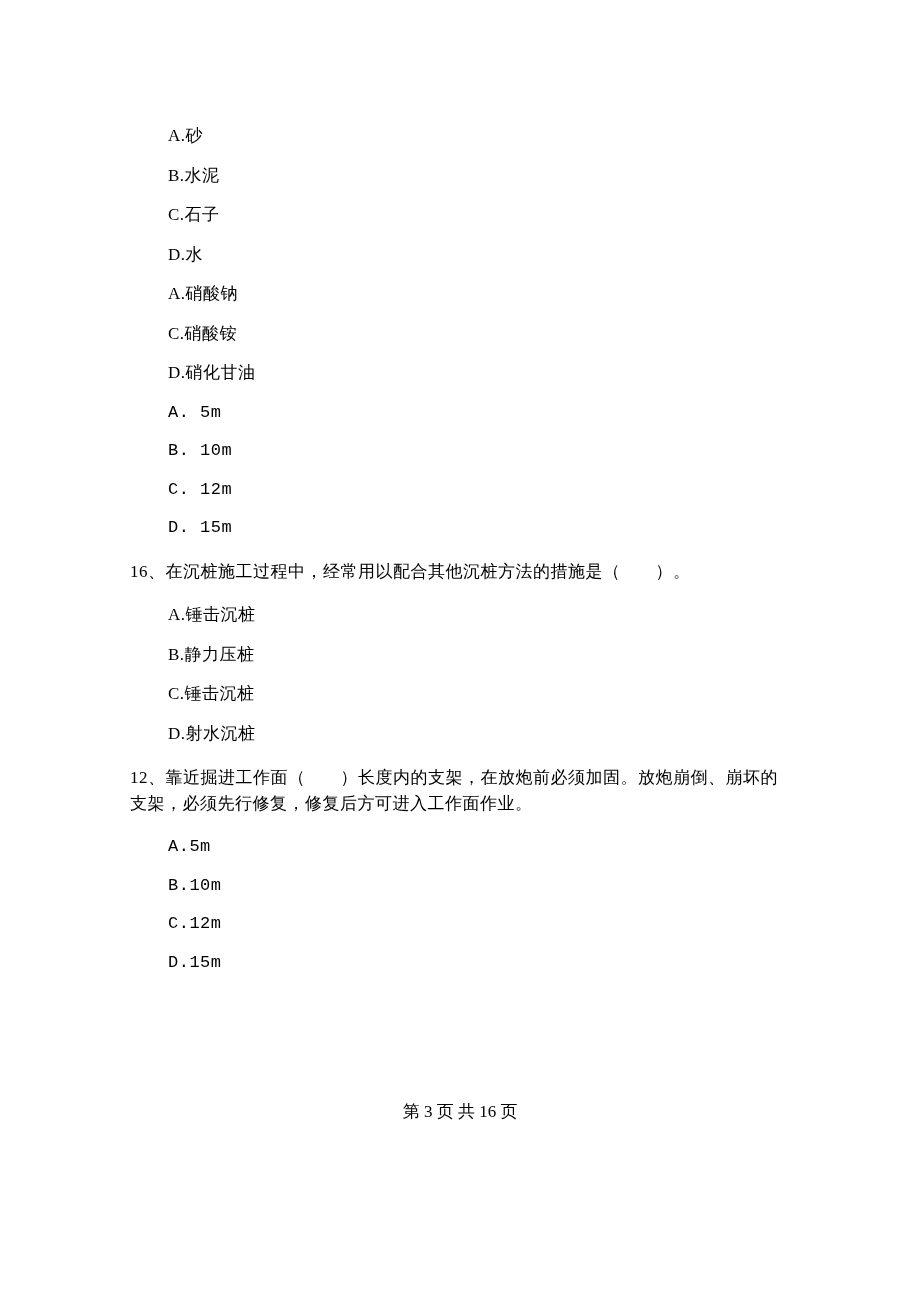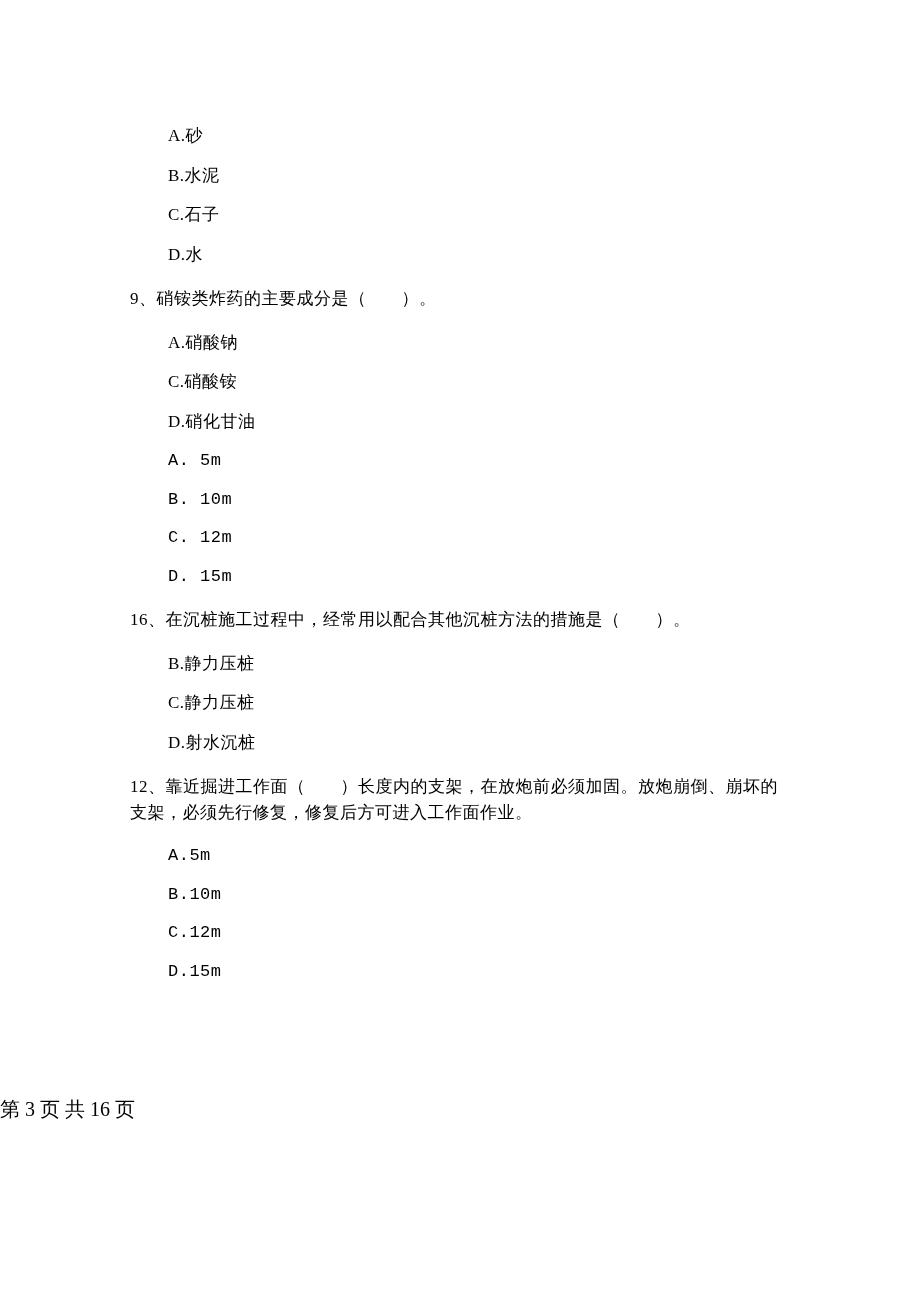--- a/index.html
+++ b/index.html
@@ -30,47 +30,48 @@
   .question {
     margin: 18px 0 18px 0;
     font-family: "SimSun", "宋体", serif;
     letter-spacing: 0.5px;
   }
   .footer {
     position: absolute;
     bottom: 30px;
     left: 0;
     width: 920px;
-    font-size: 20px;
+    text-align: center;
+    font-size: 17px;
     font-family: "SimSun", "宋体", serif;
   }
 </style>
 </head>
 <body>
 
 <div class="page">
 
   <div class="option"><span class="cjk">A.砂</span></div>
   <div class="option"><span class="cjk">B.水泥</span></div>
   <div class="option"><span class="cjk">C.石子</span></div>
   <div class="option"><span class="cjk">D.水</span></div>
 
-  <div class="question">9、硝铵类炸药的主要成分是（　　）。</div>
   <div class="option"><span class="cjk">A.硝酸钠</span></div>
   <div class="option"><span class="cjk">C.硝酸铵</span></div>
   <div class="option"><span class="cjk">D.硝化甘油</span></div>
 
   <div class="option"><span>A.  5m</span></div>
   <div class="option"><span>B.  10m</span></div>
   <div class="option"><span>C.  12m</span></div>
   <div class="option"><span>D.  15m</span></div>
 
   <div class="question">16、在沉桩施工过程中，经常用以配合其他沉桩方法的措施是（　　）。</div>
+  <div class="option"><span class="cjk">A.锤击沉桩</span></div>
   <div class="option"><span class="cjk">B.静力压桩</span></div>
-  <div class="option"><span class="cjk">C.静力压桩</span></div>
+  <div class="option"><span class="cjk">C.锤击沉桩</span></div>
   <div class="option"><span class="cjk">D.射水沉桩</span></div>
 
   <div class="question">12、靠近掘进工作面（　　）长度内的支架，在放炮前必须加固。放炮崩倒、崩坏的支架，必须先行修复，修复后方可进入工作面作业。</div>
   <div class="option"><span>A.5m</span></div>
   <div class="option"><span>B.10m</span></div>
   <div class="option"><span>C.12m</span></div>
   <div class="option"><span>D.15m</span></div>
 
   <div class="footer">第 3 页 共 16 页</div>
 </div>

